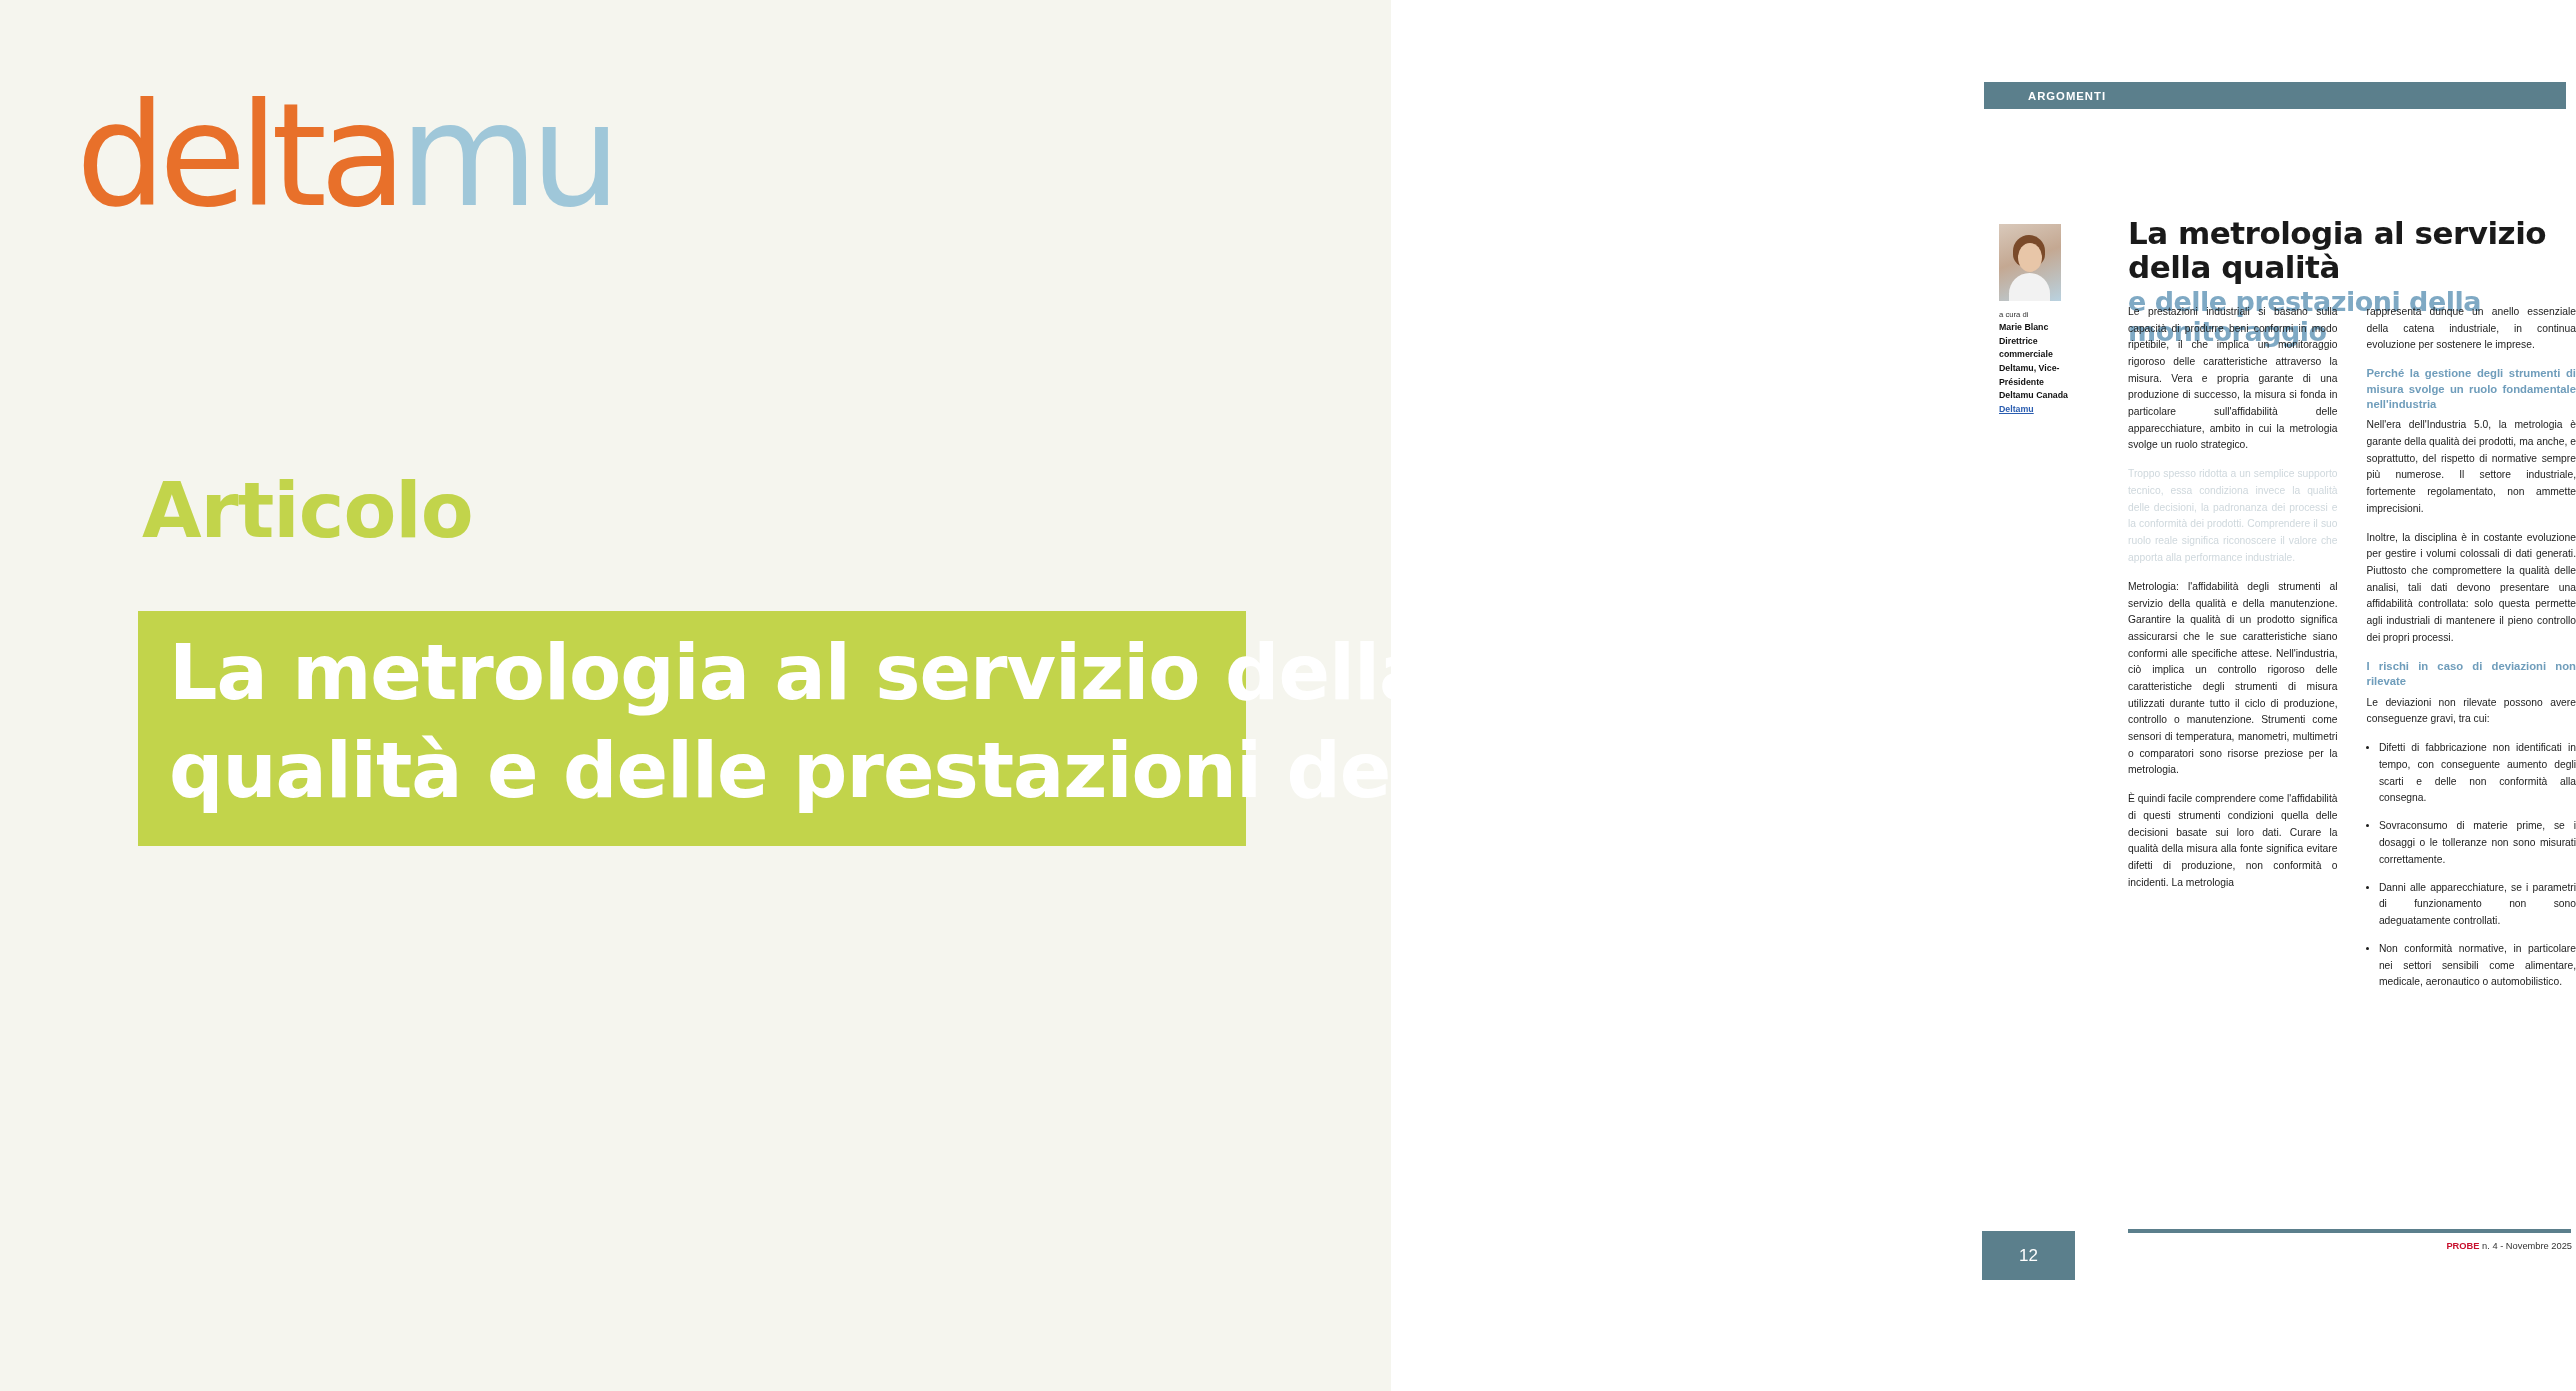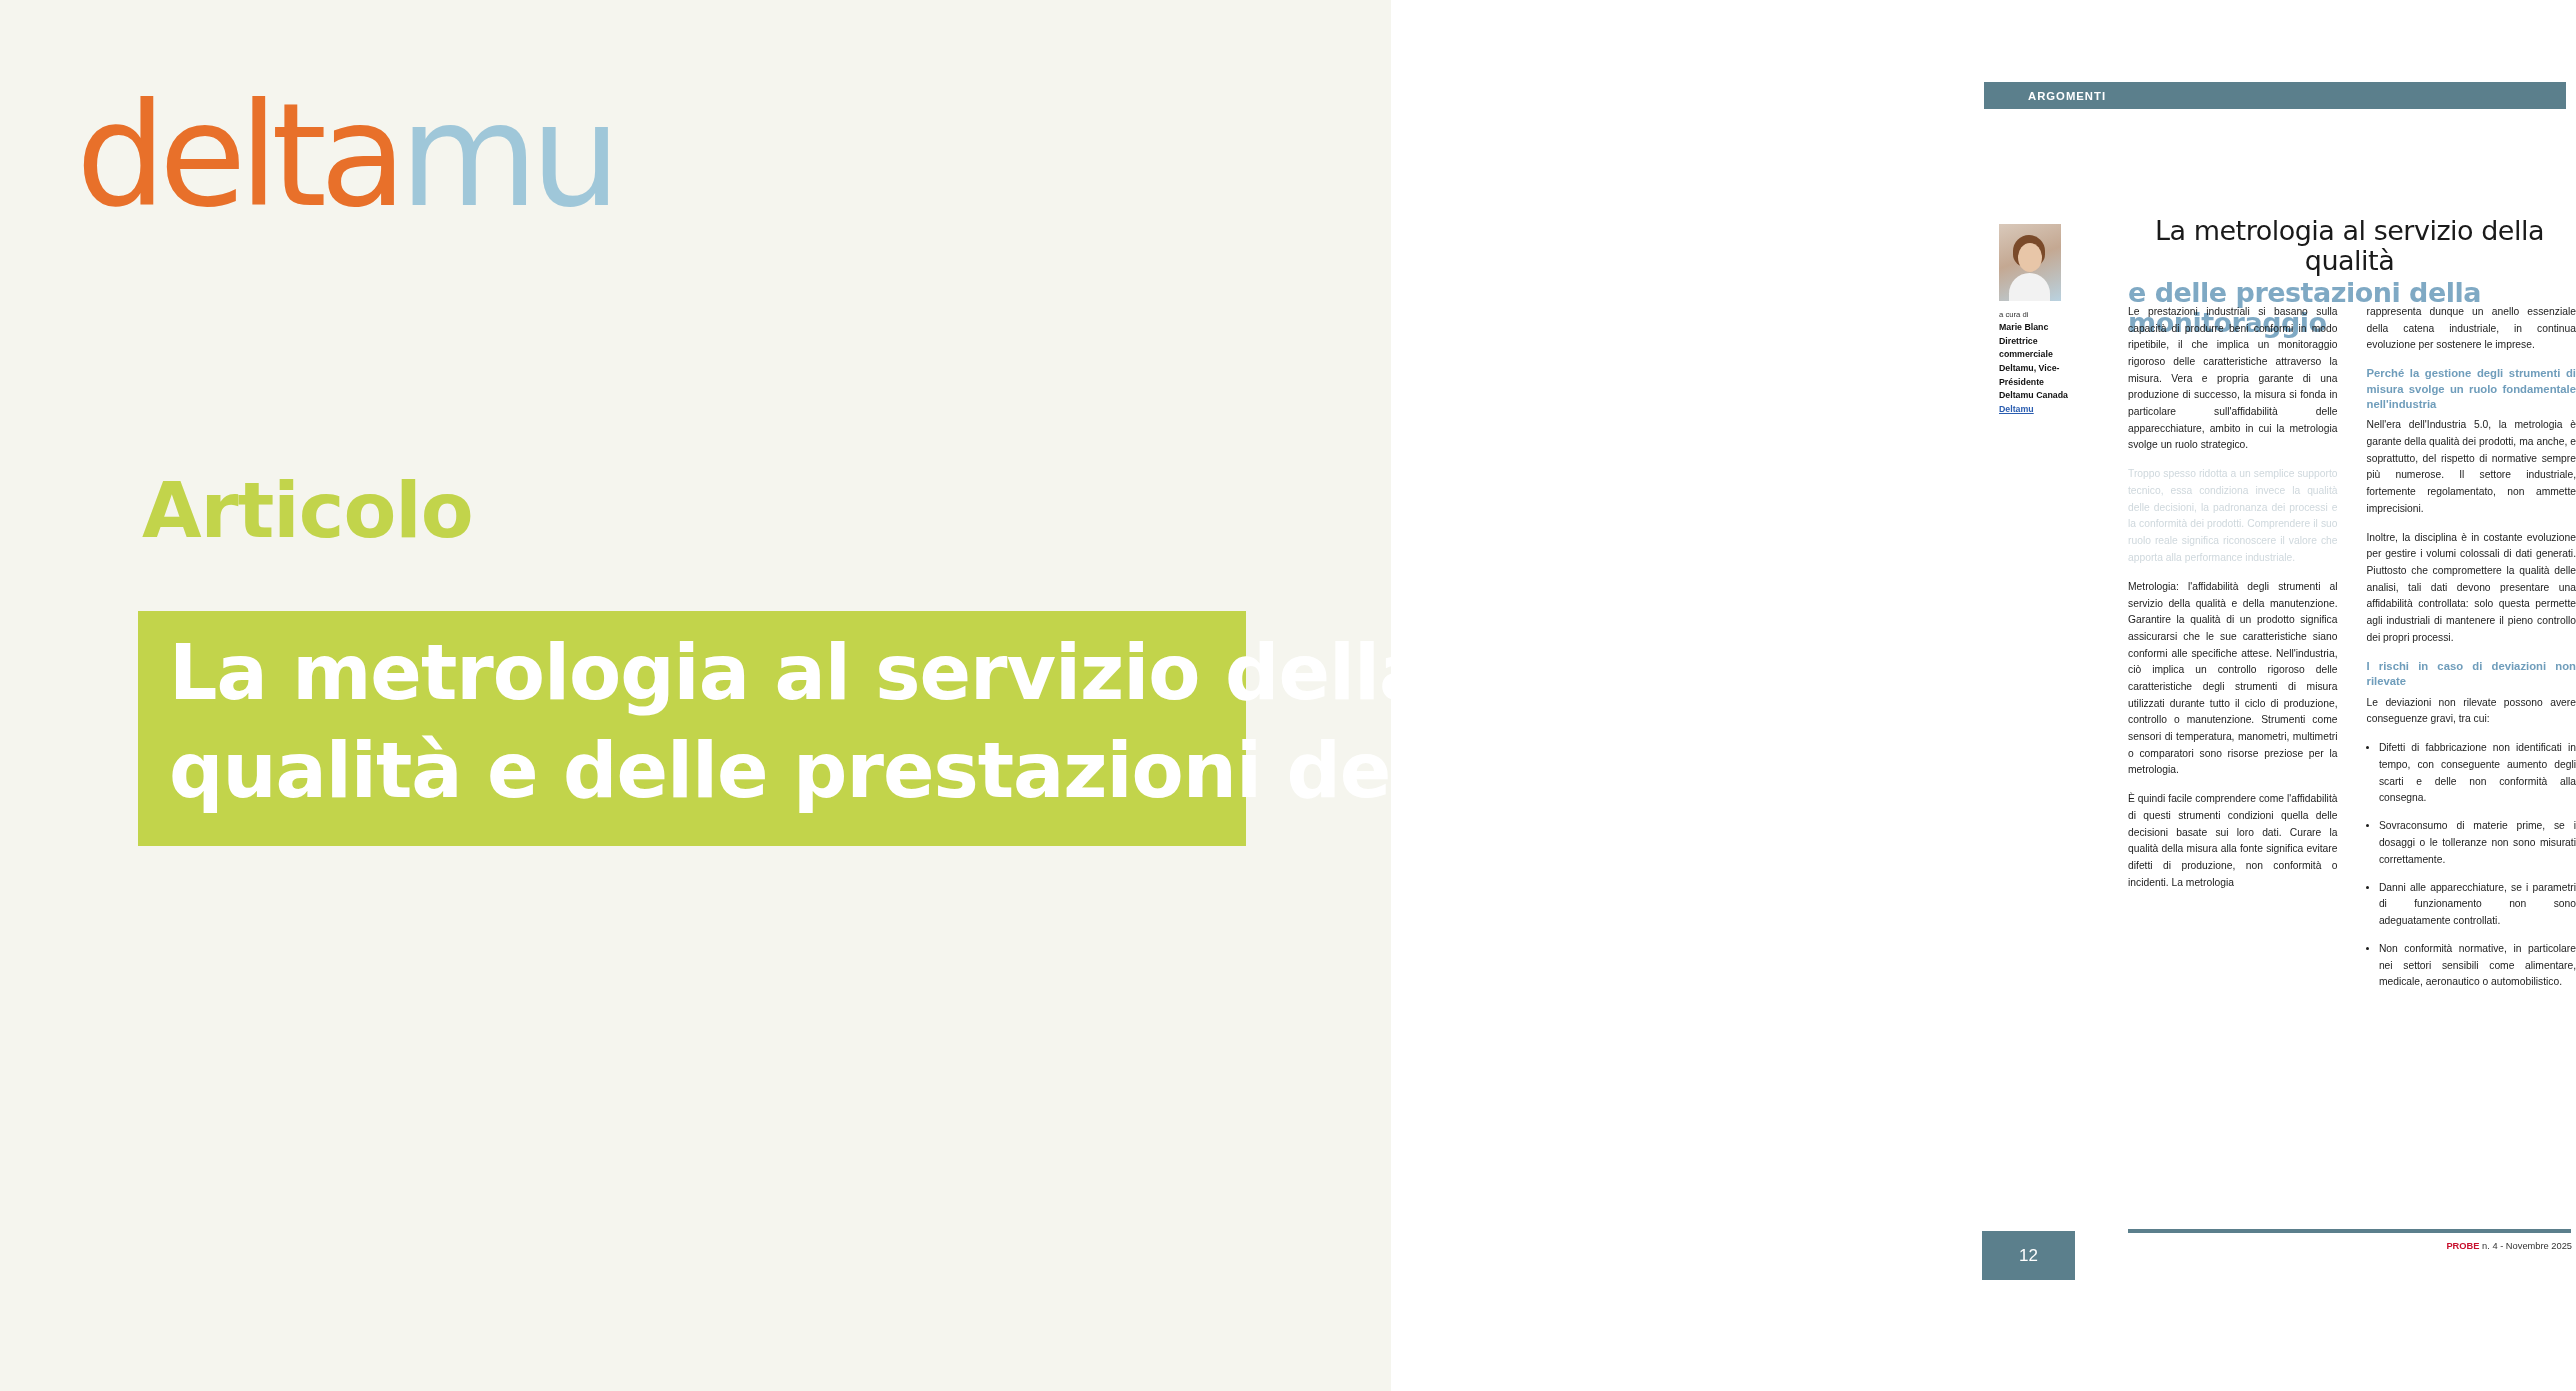--- a/index.html
+++ b/index.html
@@ -144,27 +144,26 @@
   .author-meta .name { font-weight: bold; }
   .author-meta .link { color: #2a5db0; text-decoration: underline; font-weight: bold; }
 
   .headline-wrap {
     position: absolute;
     left: 515px;
     top: 216px;
     width: 443px;
   }
   .headline-1 {
-    font-size: 27px;
-    font-weight: normal;
+    font-size: 31px;
+    font-weight: bold;
     color: #1a1a1a;
     letter-spacing: -0.5px;
     line-height: 1.1;
     font-family: "DejaVu Sans", sans-serif;
-    text-align: center;
   }
   .headline-2 {
     font-size: 27px;
     font-weight: bold;
     color: #7fa9c4;
     letter-spacing: -0.5px;
     line-height: 1.1;
     margin-top: 3.1px;
     font-family: "DejaVu Sans", sans-serif;
   }

